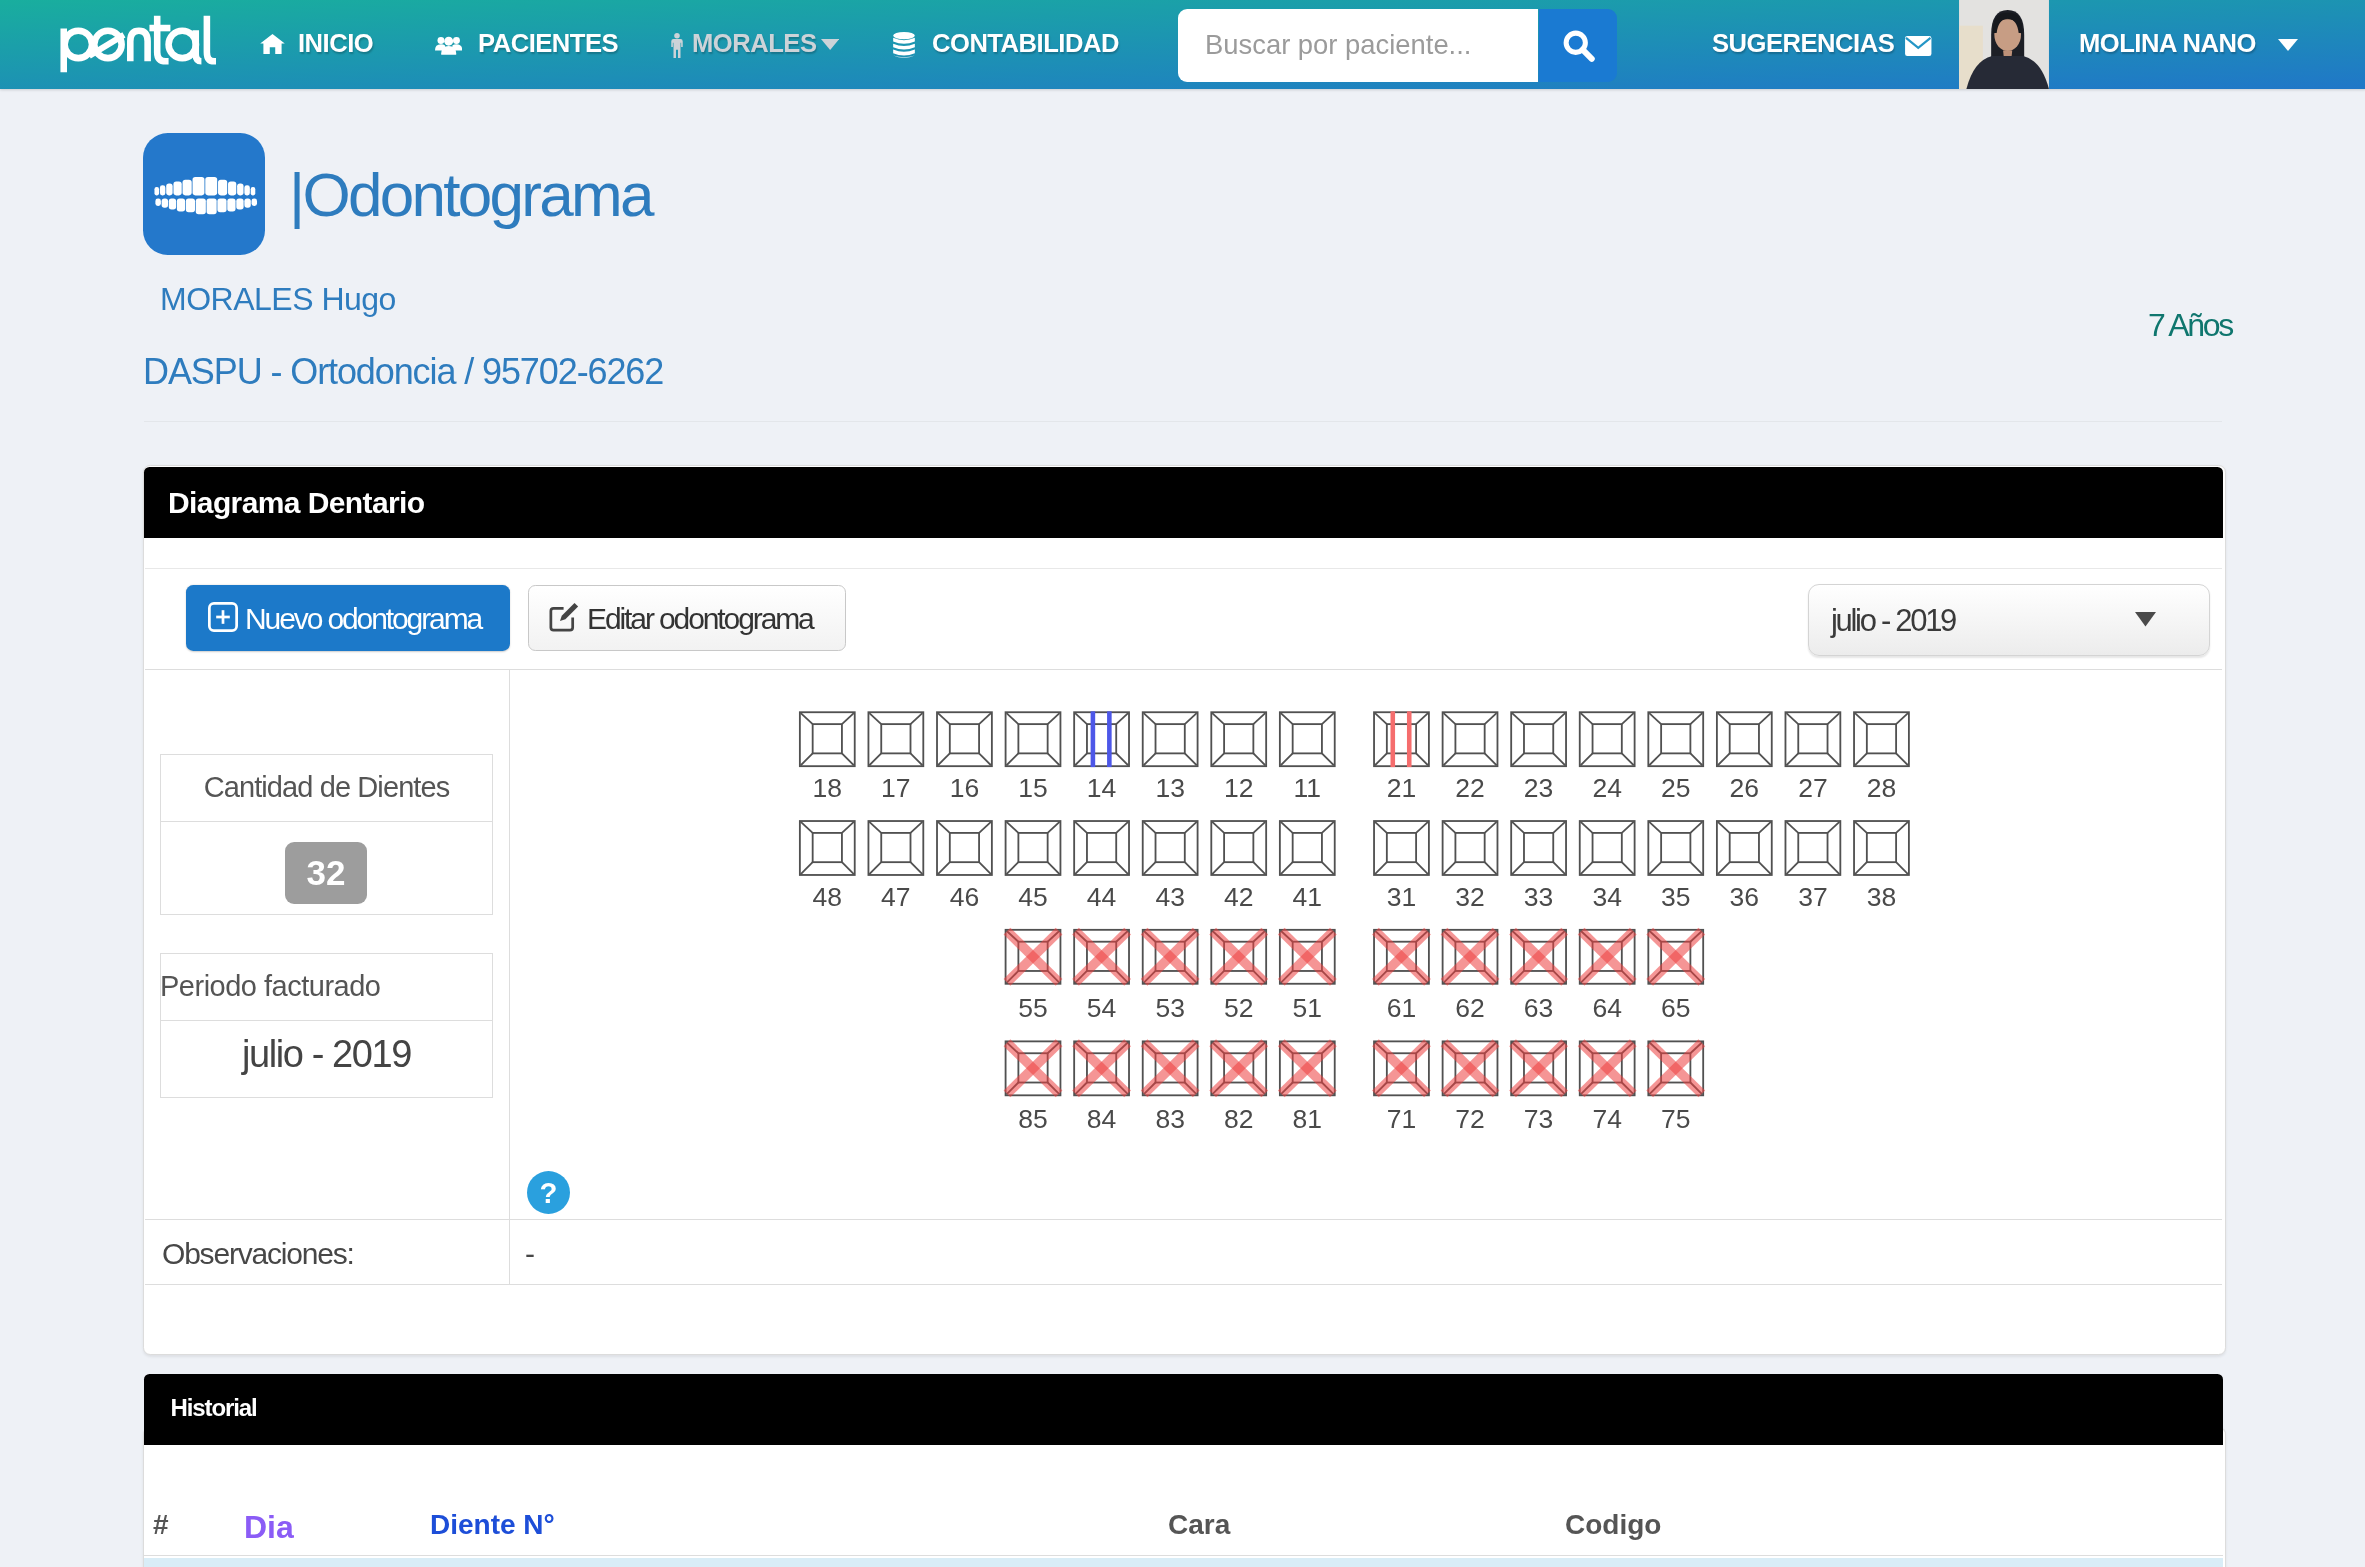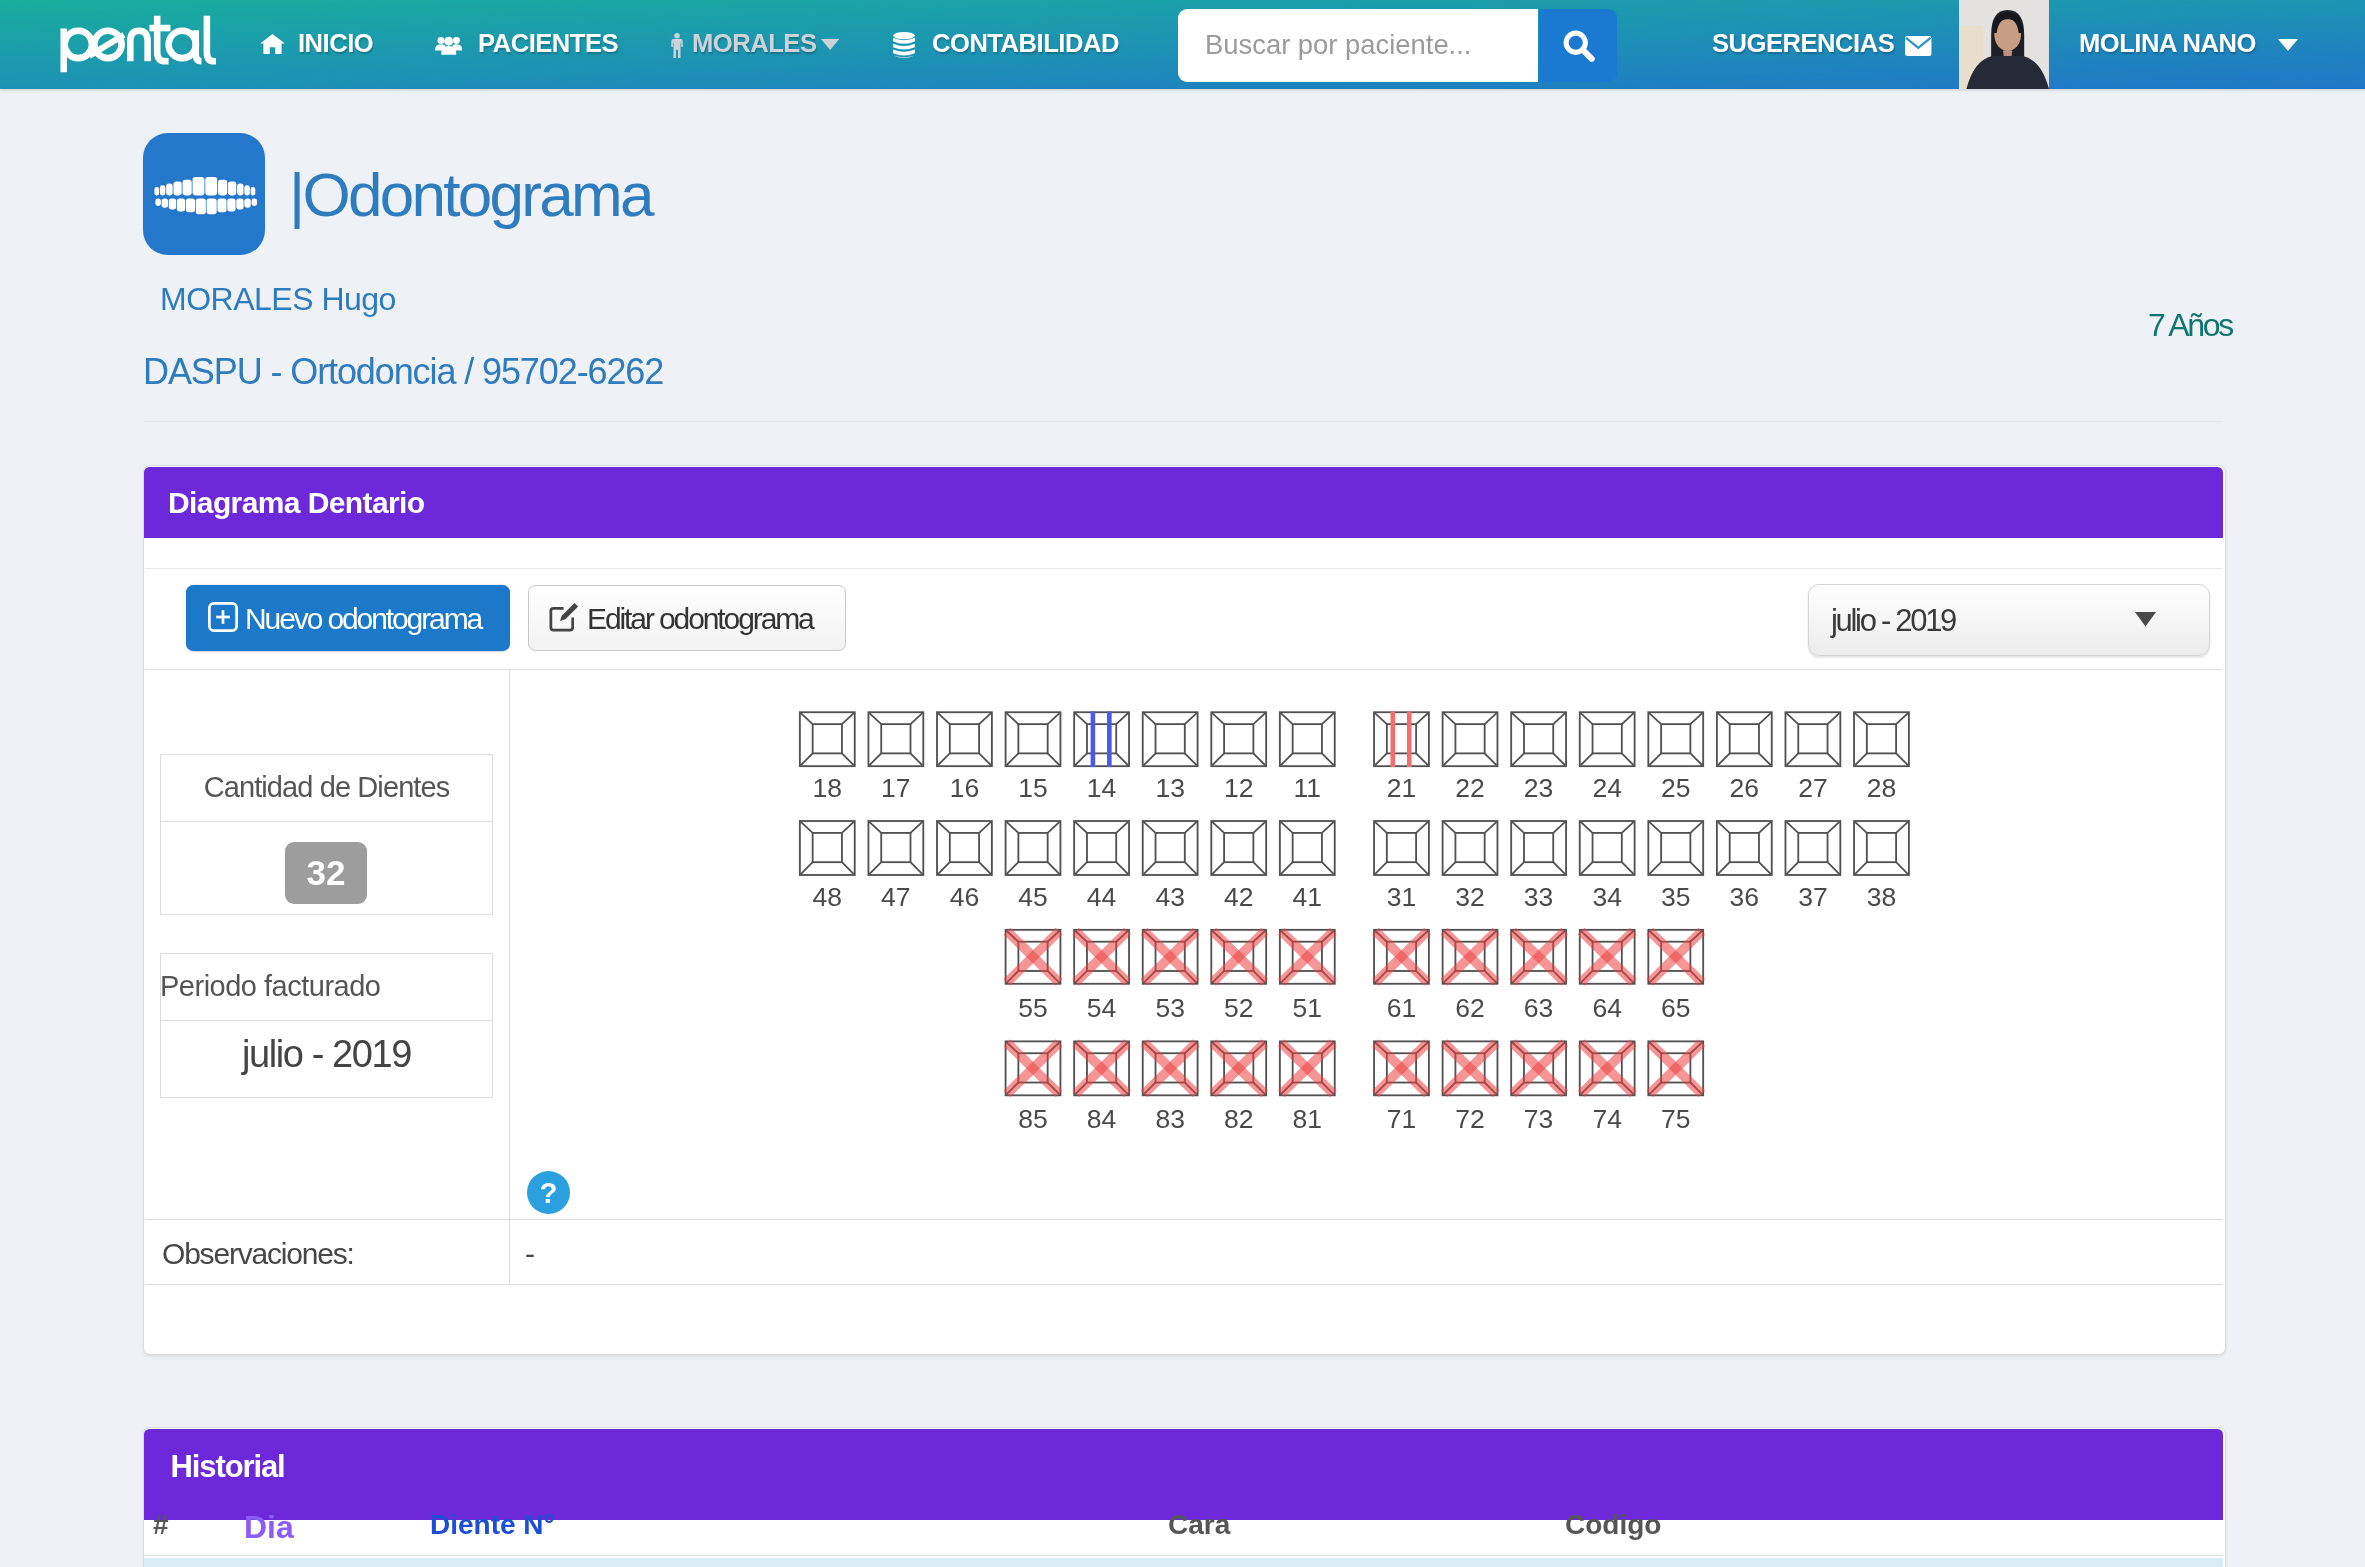--- a/index.html
+++ b/index.html
@@ -2,21 +2,21 @@
 <html style="font-size:14.6px"><head><meta charset="utf-8"><style>
 html,body{margin:0;padding:0;overflow:hidden}
 *{-webkit-font-smoothing:antialiased}
 body{width:2366px;height:1568px;background:#eef1f6;font-family:"Liberation Sans",sans-serif;position:relative}
 .abs{position:absolute}
 .nav{left:0;top:0;width:2366px;height:89px;background:linear-gradient(178deg,#19ae9e,#2077c8);box-shadow:0 1.8px 2.7px rgba(0,0,0,.15)}
 .navtx{color:#fff;font-weight:bold;font-size:25.6px;letter-spacing:-0.5px;text-shadow:0.9px 1.8px 1.8px rgba(0,0,0,.22);top:29px}
 .navgr{color:#ccd3d8}
 .blue{color:#2e7cbe}
 .panel{background:#fff;border:1.8px solid #dcdcdc;border-radius:7.3px;box-shadow:0 1.8px 2.7px rgba(0,0,0,.07)}
-.phead{background:#6d28d9;color:#fff;font-weight:bold}
+.phead{background:#000000;color:#fff;font-weight:bold}
 </style></head><body>
 <div class="abs nav"></div>
 <svg style="position:absolute;left:60px;top:12.8px" width="157" height="62" viewBox="0 0 172 68">
     <g stroke="#ffffff" stroke-width="7.2" fill="none">
       <circle cx="20" cy="34.5" r="15"></circle>
       <line x1="4" y1="17" x2="4" y2="65"></line>
       <circle cx="52.5" cy="34.5" r="15"></circle>
       <line x1="32" y1="47" x2="70" y2="24" stroke-width="6.5"></line>
       <path d="M77,53 L77,31 Q77,19.5 86.5,19.5 Q96,19.5 96,31 L96,53"></path>
       <path d="M106.5,3 L106.5,43 Q106.5,53 116,53 L119,53"></path>
@@ -564,21 +564,21 @@
 <line x1="1000.5" y1="370.5" x2="943.5" y2="426.5" stroke="#ee4040" stroke-width="10.5" opacity="0.55"></line>
 <text x="972.0" y="464" text-anchor="middle" font-size="29" font-family="Liberation Sans, sans-serif" fill="#4a4a4a">75</text>
   </svg>
 <svg style="position:absolute;left:527px;top:1171px" width="43" height="43" viewBox="0 0 47 47">
     <circle cx="23.5" cy="23.5" r="23.5" fill="#2aa0de"></circle>
     <text x="23.5" y="34.5" text-anchor="middle" font-family="Liberation Sans, sans-serif" font-size="32" font-weight="bold" fill="#fff">?</text>
   </svg>
 <div class="abs" style="left:162px;top:1237px;font-size:30px;letter-spacing:-1.2px;color:#474747">Observaciones:</div>
 <div class="abs" style="left:525px;top:1237px;font-size:30px;color:#474747">-</div>
 <div class="abs panel" style="left:143px;top:1427px;width:2081px;height:141px;border-bottom:none;border-radius:7.3px 7.3px 0 0"></div>
-<div class="abs phead" style="left:144px;top:1429px;width:2079px;height:91px;border-radius:5.5px 5.5px 0 0;font-size:31px;letter-spacing:-1.1px">
+<div class="abs phead" style="left:144px;top:1374px;width:2079px;height:71px;border-radius:5.5px 5.5px 0 0;font-size:24px;letter-spacing:-1.1px">
     <span style="position:absolute;left:26.5px;top:20px">Historial</span>
   </div>
 <div class="abs" style="left:144px;top:1555px;width:2079px;height:0;border-top:1.8px solid #ddd"></div>
 <div class="abs" style="left:144px;top:1558px;width:2079px;height:10px;background:#d9edf7"></div>
 <div class="abs" style="left:153px;top:1509px;font-size:28px;font-weight:bold;color:#555">#</div>
 <div class="abs" style="left:244px;top:1509px;font-size:32px;font-weight:bold;color:#8b5cf6">Dia</div>
 <div class="abs" style="left:430px;top:1509px;font-size:28px;font-weight:bold;color:#1d4ed8">Diente N°</div>
 <div class="abs" style="left:1168px;top:1509px;font-size:28px;font-weight:bold;color:#555">Cara</div>
 <div class="abs" style="left:1565px;top:1509px;font-size:28px;font-weight:bold;color:#555">Codigo</div>
 

